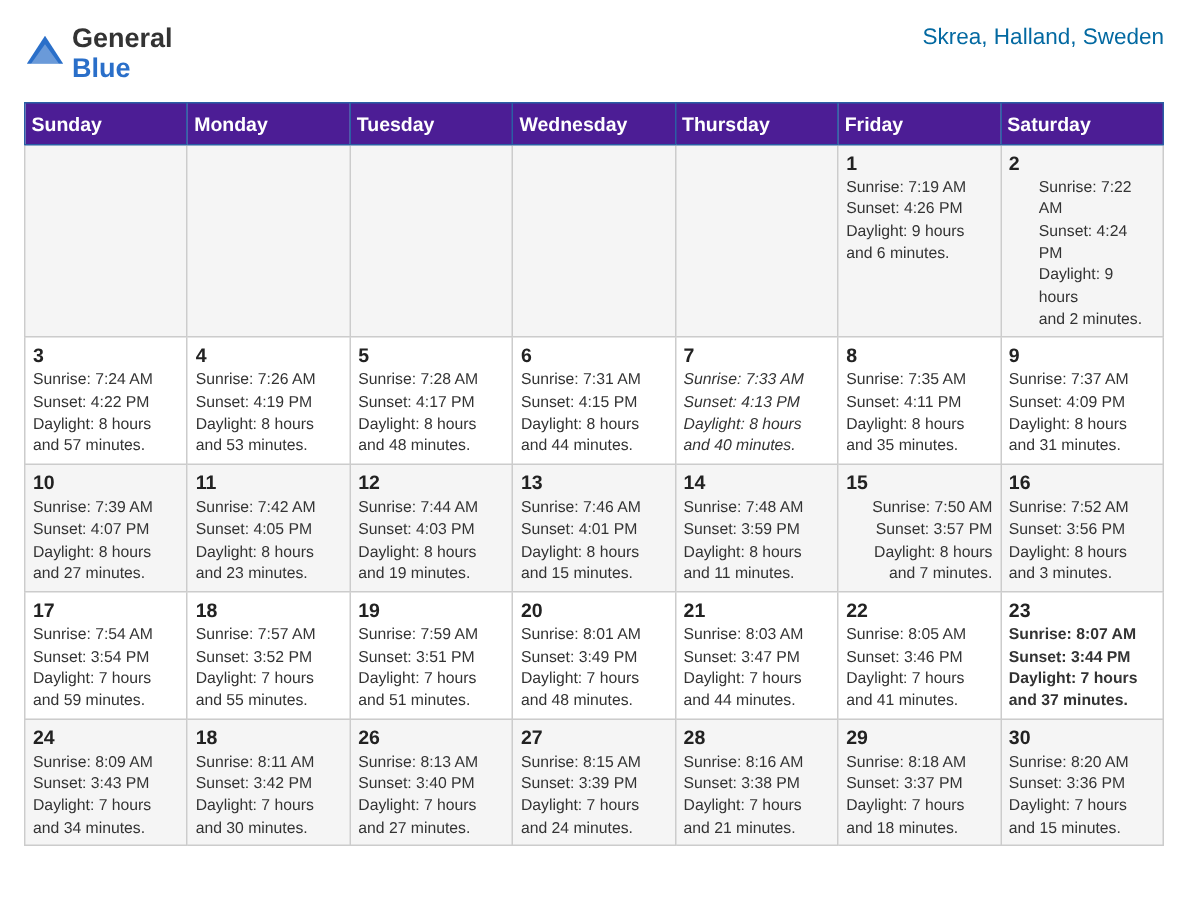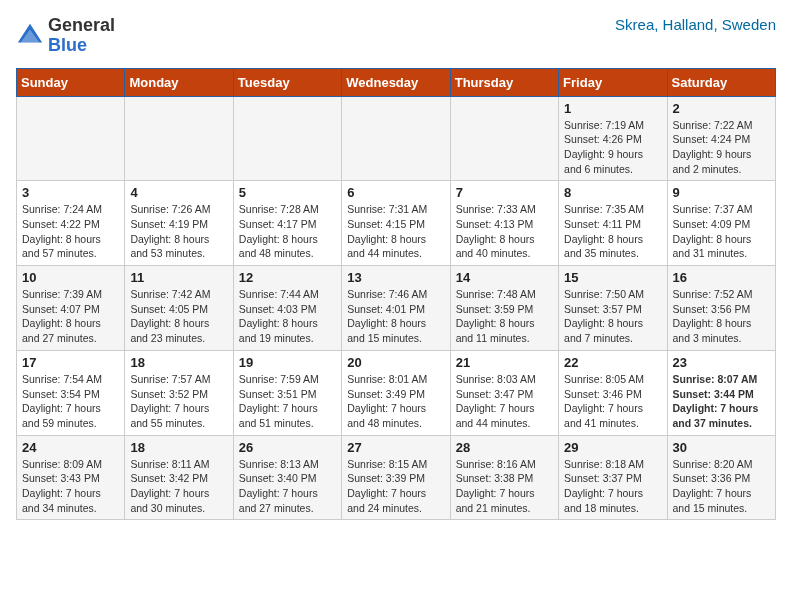--- a/index.html
+++ b/index.html
@@ -44,21 +44,21 @@
     .location {
       font-size: 15px;
       color: #0369a1;
     }
     table {
       width: 100%;
       border-collapse: collapse;
       font-size: 11px;
     }
     thead th {
-      background: #c2410c;
+      background: #4c1d95;
       color: #fff;
       padding: 6px 4px;
       text-align: left;
       font-size: 13px;
       font-weight: bold;
       border: 1px solid #2a5fa4;
     }
     td {
       border: 1px solid #ccc;
       vertical-align: top;
@@ -129,21 +129,21 @@
         <td class="empty"></td>
         <td>
           <span class="day-number">1</span>
           <div class="day-info" style="white-space: pre-line;">Sunrise: 7:19 AM
 Sunset: 4:26 PM
 Daylight: 9 hours
 and 6 minutes.</div>
         </td>
         <td>
           <span class="day-number">2</span>
-          <div class="day-info" style="white-space: pre-line;">Sunrise: 7:22 AM
+          <div class="day-info" style="white-space: pre-line; margin-left: 20px;">Sunrise: 7:22 AM
 Sunset: 4:24 PM
 Daylight: 9 hours
 and 2 minutes.</div>
         </td>
       </tr>
       <tr>
         <td>
           <span class="day-number">3</span>
           <div class="day-info" style="white-space: pre-line;">Sunrise: 7:24 AM
 Sunset: 4:22 PM
@@ -166,21 +166,21 @@
         </td>
         <td>
           <span class="day-number">6</span>
           <div class="day-info" style="white-space: pre-line;">Sunrise: 7:31 AM
 Sunset: 4:15 PM
 Daylight: 8 hours
 and 44 minutes.</div>
         </td>
         <td>
           <span class="day-number">7</span>
-          <div class="day-info" style="white-space: pre-line;">Sunrise: 7:33 AM
+          <div class="day-info" style="white-space: pre-line; font-style: italic;">Sunrise: 7:33 AM
 Sunset: 4:13 PM
 Daylight: 8 hours
 and 40 minutes.</div>
         </td>
         <td>
           <span class="day-number">8</span>
           <div class="day-info" style="white-space: pre-line;">Sunrise: 7:35 AM
 Sunset: 4:11 PM
 Daylight: 8 hours
 and 35 minutes.</div>
@@ -224,21 +224,21 @@
         </td>
         <td>
           <span class="day-number">14</span>
           <div class="day-info" style="white-space: pre-line;">Sunrise: 7:48 AM
 Sunset: 3:59 PM
 Daylight: 8 hours
 and 11 minutes.</div>
         </td>
         <td>
           <span class="day-number">15</span>
-          <div class="day-info" style="white-space: pre-line;">Sunrise: 7:50 AM
+          <div class="day-info" style="white-space: pre-line; text-align: right;">Sunrise: 7:50 AM
 Sunset: 3:57 PM
 Daylight: 8 hours
 and 7 minutes.</div>
         </td>
         <td>
           <span class="day-number">16</span>
           <div class="day-info" style="white-space: pre-line;">Sunrise: 7:52 AM
 Sunset: 3:56 PM
 Daylight: 8 hours
 and 3 minutes.</div>

